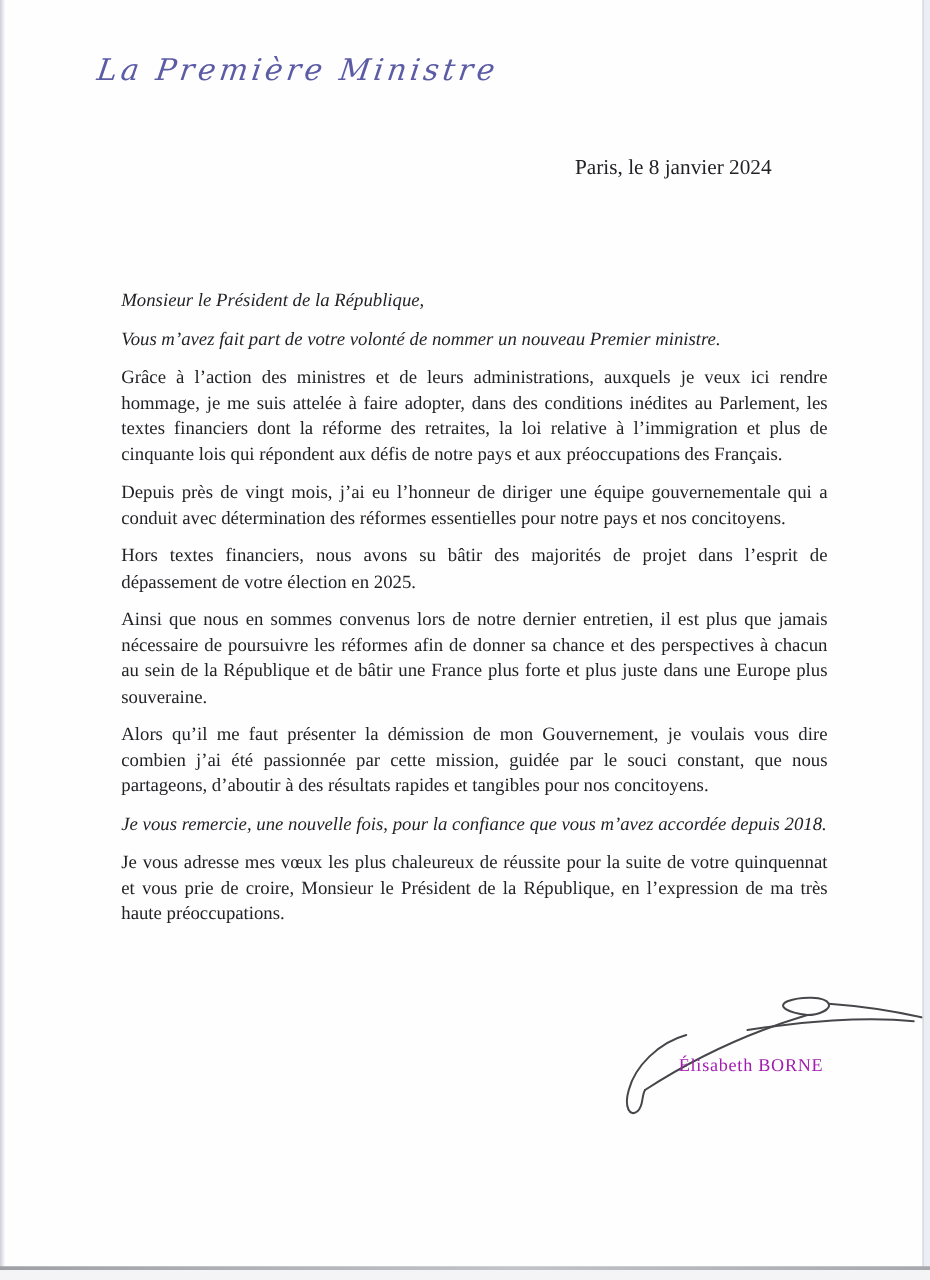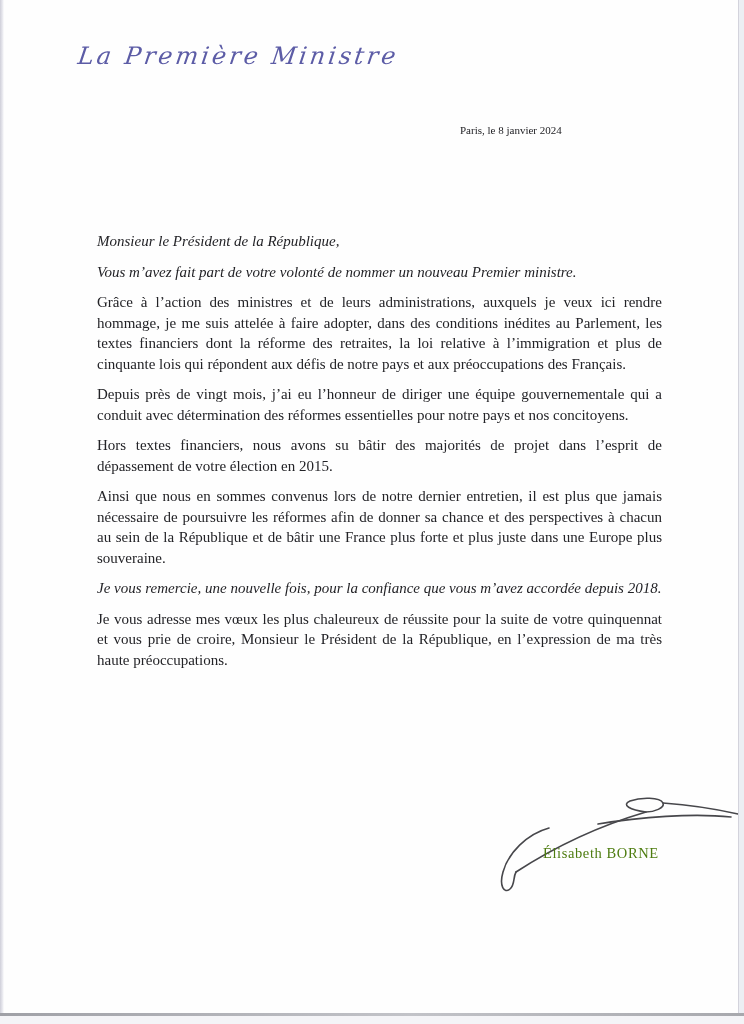--- a/index.html
+++ b/index.html
@@ -40,21 +40,21 @@
     font-style: italic;
     font-size: 24px;
     letter-spacing: 3px;
     color: #5c5ca6;
     transform: skewX(-8deg);
     white-space: nowrap;
   }
   .dateline {
     position: absolute;
     left: 460px; top: 124px;
-    font-size: 11px;
+    font-size: 17px;
     color: #222226;
     white-space: nowrap;
     text-align: right;
   }
   .body-text {
     position: absolute;
     left: 97px; top: 231px;
     width: 565px;
     font-size: 15px;
     line-height: 20.5px;
@@ -71,41 +71,42 @@
   }
   .signature-area svg {
     position: absolute; left: 0; top: 0;
     width: 308px; height: 150px;
   }
   .signature-name {
     position: absolute;
     left: 107px; top: 77px;
     font-size: 14.5px;
     letter-spacing: 0.6px;
-    color: #4d7c0f;
+    color: #a21caf;
     white-space: nowrap;
     text-align: right;
   }
 </style>
 </head>
 <body>
 
 <div class="page">
 
   <div class="letterhead">La Première Ministre</div>
 
   <div class="dateline">Paris, le 8 janvier 2024</div>
 
   <div class="body-text">
     <p class="salutation">Monsieur le Président de la République,</p>
     <p class="salutation">Vous m’avez fait part de votre volonté de nommer un nouveau Premier ministre.</p>
     <p>Grâce à l’action des ministres et de leurs administrations, auxquels je veux ici rendre hommage, je me suis attelée à faire adopter, dans des conditions inédites au Parlement, les textes financiers dont la réforme des retraites, la loi relative à l’immigration et plus de cinquante lois qui répondent aux défis de notre pays et aux préoccupations des Français.</p>
     <p>Depuis près de vingt mois, j’ai eu l’honneur de diriger une équipe gouvernementale qui a conduit avec détermination des réformes essentielles pour notre pays et nos concitoyens.</p>
-    <p>Hors textes financiers, nous avons su bâtir des majorités de projet dans l’esprit de dépassement de votre élection en 2015.</p>
+    <p>Hors textes financiers, nous avons su bâtir des majorités de projet dans l’esprit de dépassement de votre élection en 2025.</p>
     <p>Ainsi que nous en sommes convenus lors de notre dernier entretien, il est plus que jamais nécessaire de poursuivre les réformes afin de donner sa chance et des perspectives à chacun au sein de la République et de bâtir une France plus forte et plus juste dans une Europe plus souveraine.</p>
+    <p>Alors qu’il me faut présenter la démission de mon Gouvernement, je voulais vous dire combien j’ai été passionnée par cette mission, guidée par le souci constant, que nous partageons, d’aboutir à des résultats rapides et tangibles pour nos concitoyens.</p>
     <p class="salutation">Je vous remercie, une nouvelle fois, pour la confiance que vous m’avez accordée depuis 2018.</p>
     <p>Je vous adresse mes vœux les plus chaleureux de réussite pour la suite de votre quinquennat et vous prie de croire, Monsieur le Président de la République, en l’expression de ma très haute préoccupations.</p>
   </div>
 
   <div class="signature-area">
     <svg viewBox="436 768 308 150" fill="none" stroke="#47474b" stroke-width="1.6" stroke-linecap="round">
 
       <path d="M 549 828 C 527 834, 508 853, 503 872 C 499 886, 504 894, 510 889 C 515 885, 513 877, 516 872"></path>
 
       <path d="M 516 872 C 556 846, 602 825, 646 812"></path>

